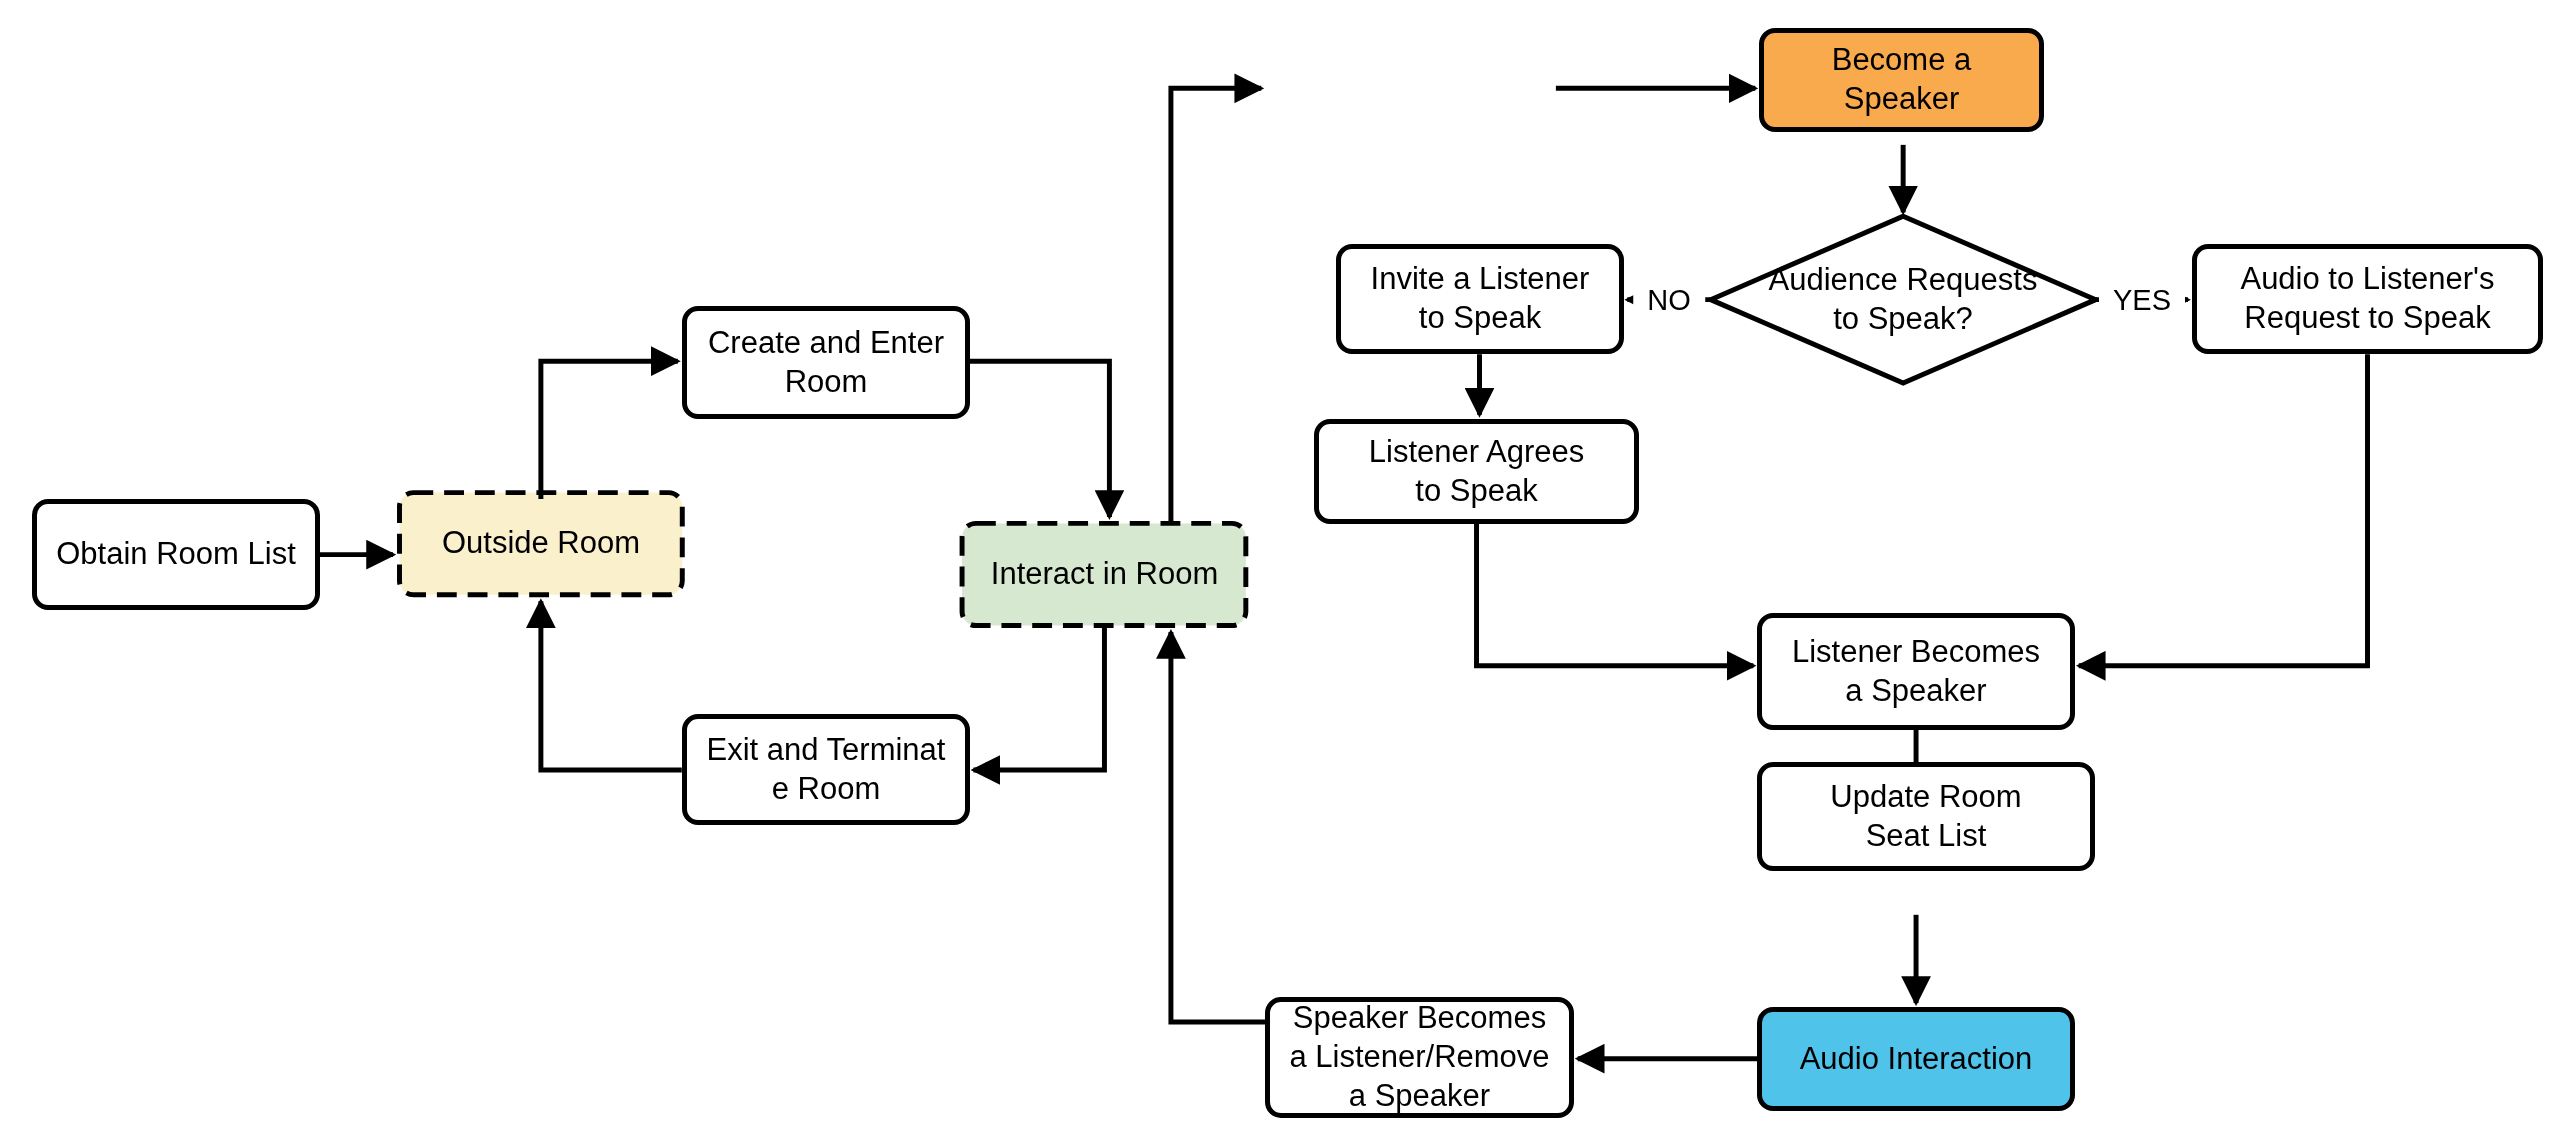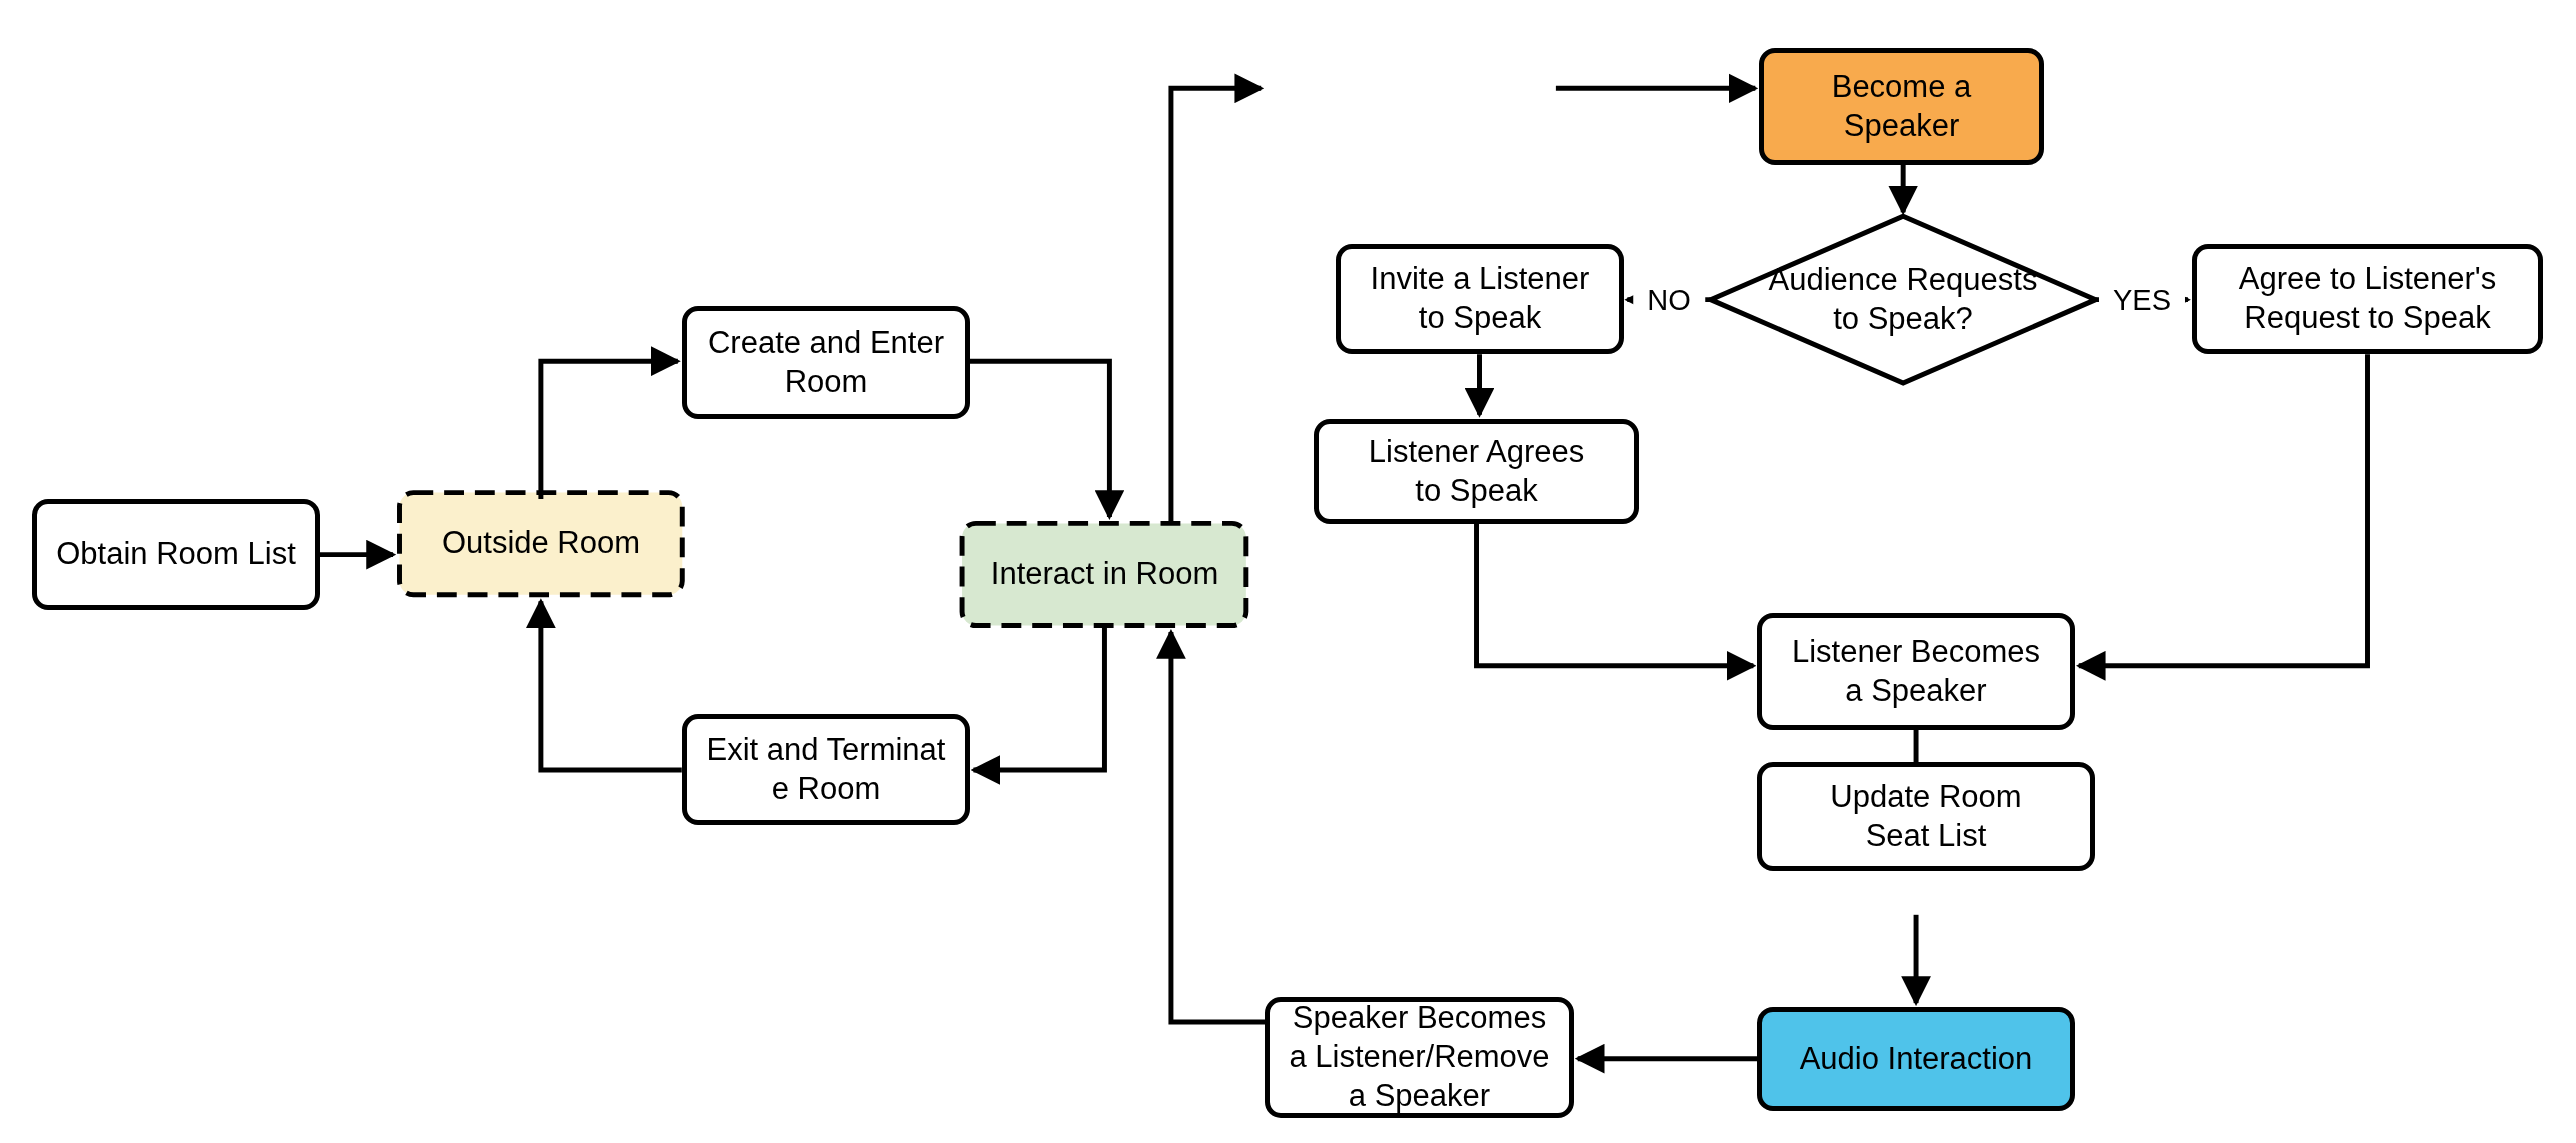--- a/index.html
+++ b/index.html
@@ -75,37 +75,37 @@
   <div class="node plain" style="left:960px;top:521px;width:289px;height:107px">
     <span>Interact in Room</span>
   </div>
 
   <div class="node" style="left:682px;top:714px;width:288px;height:111px">
     <span>Exit and Terminat</span>
     <span>e Room</span>
   </div>
 
 
-  <div class="node" style="left: 1759px; top: 28px; width: 285px; height: 117px; background-color: rgb(248, 170, 77); margin-top: 20px;">
+  <div class="node" style="left: 1759px; top: 28px; width: 285px; height: 104px; background-color: rgb(248, 170, 77);">
     <span>Become a</span>
     <span>Speaker</span>
   </div>
 
   <div class="node plain" style="left:1754px;top:250px;width:298px;height:99px">
     <span>Audience Requests</span>
     <span>to Speak?</span>
   </div>
 
   <div class="node" style="left:1336px;top:244px;width:288px;height:110px">
     <span>Invite a Listener</span>
     <span>to Speak</span>
   </div>
 
   <div class="node" style="left:2192px;top:244px;width:351px;height:110px">
-    <span>Agree to Listener's</span>
+    <span>Audio to Listener's</span>
     <span>Request to Speak</span>
   </div>
 
   <div class="node" style="left:1314px;top:419px;width:325px;height:105px">
     <span>Listener Agrees</span>
     <span>to Speak</span>
   </div>
 
   <div class="node" style="left:1757px;top:613px;width:318px;height:117px">
     <span>Listener Becomes</span>

